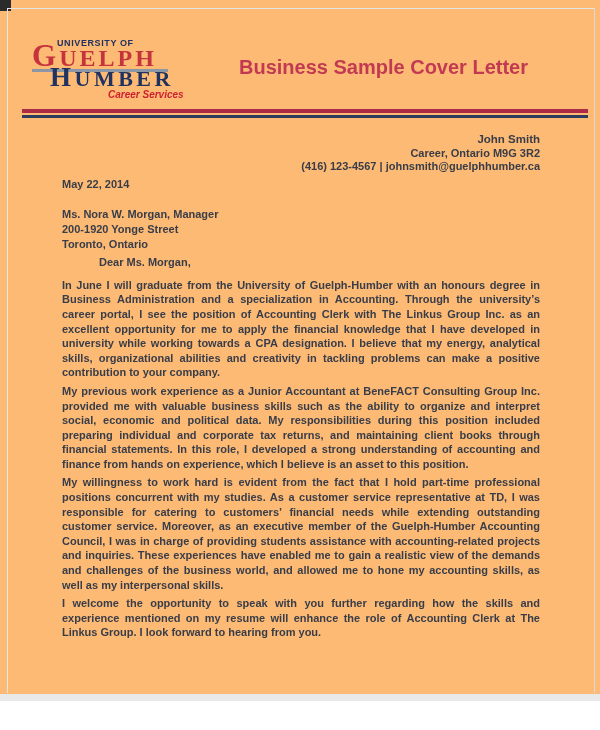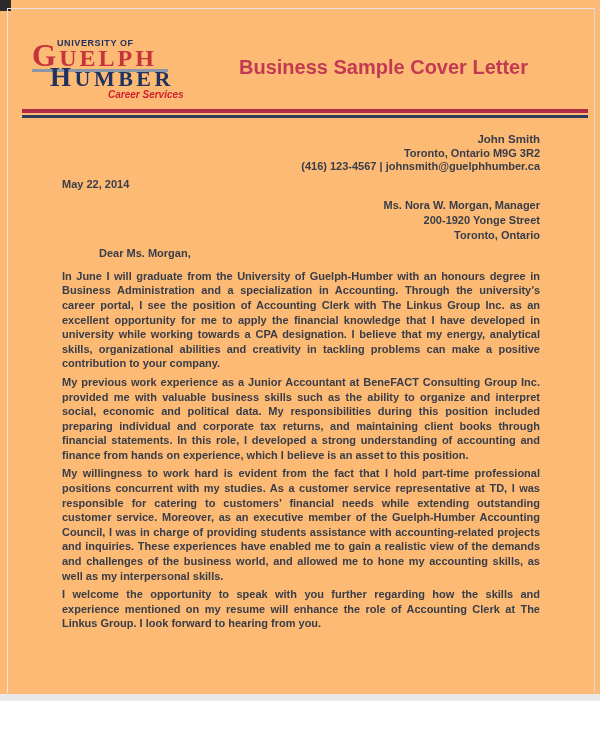--- a/index.html
+++ b/index.html
@@ -62,21 +62,21 @@
 
   
   .letter {
     position: absolute; left: 62px; top: 133px; width: 478px;
     font-size: 11px; line-height: 14.6px; font-weight: 600;
     color: #383d49;
   }
   .sender { text-align: right; line-height: 13.6px; }
   .sender-name { font-weight: 700; font-size: 11.5px; }
   .date-line   { margin-top: 3px; }
-  .recipient   { margin-top: 7px; text-align: right; }
+  .recipient   { margin-top: 16px; }
   .salutation  { margin-top: 4px; padding-left: 37px; }
   .para {
     margin: 4px 0 0 0;
     text-align: justify;
   }
   .para-first { margin-top: 8px; }
 </style>
 </head>
 <body>
 
@@ -98,21 +98,21 @@
 
   <div class="doc-title">Business Sample Cover Letter</div>
 
   <div class="rule-red"></div>
   <div class="rule-navy"></div>
 
   <div class="letter">
 
     <div class="sender">
       <div class="sender-name">John Smith</div>
-      <div>Toronto, Ontario M9G 3R2</div>
+      <div>Career, Ontario M9G 3R2</div>
       <div>(416) 123-4567 | johnsmith@guelphhumber.ca</div>
     </div>
 
     <div class="date-line">May 22, 2014</div>
 
     <div class="recipient">
       <div>Ms. Nora W. Morgan, Manager</div>
       <div>200-1920 Yonge Street</div>
       <div>Toronto, Ontario</div>
     </div>

